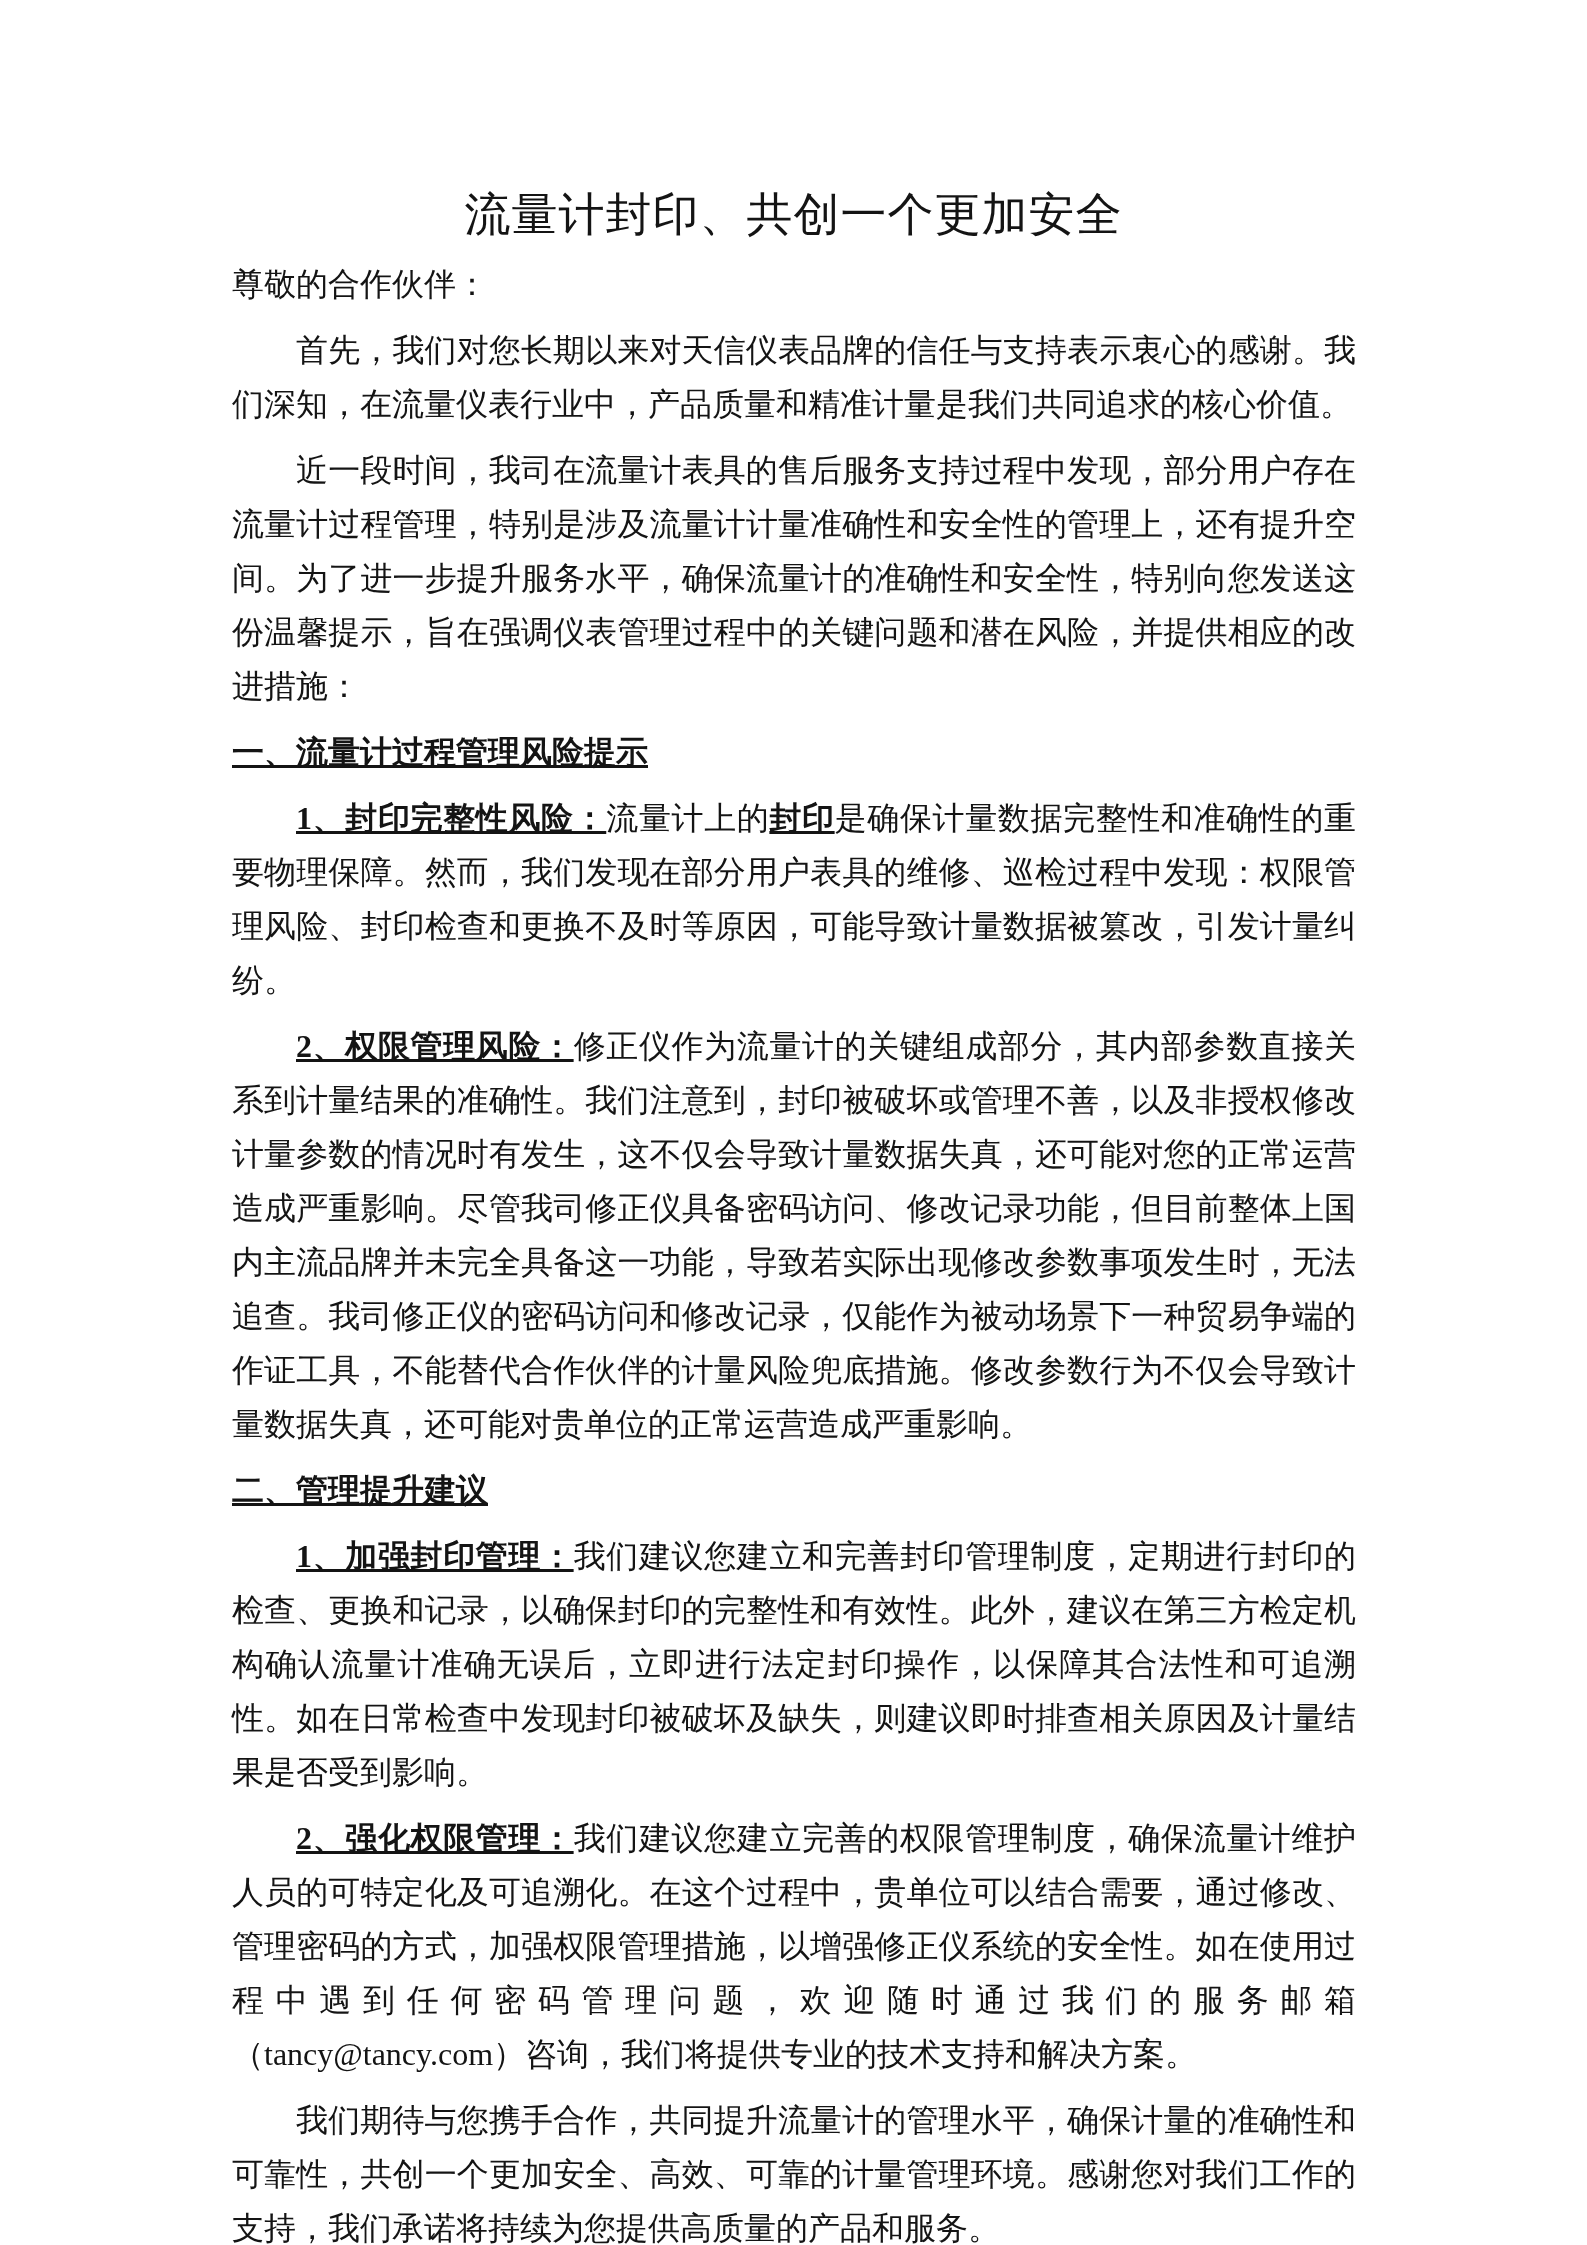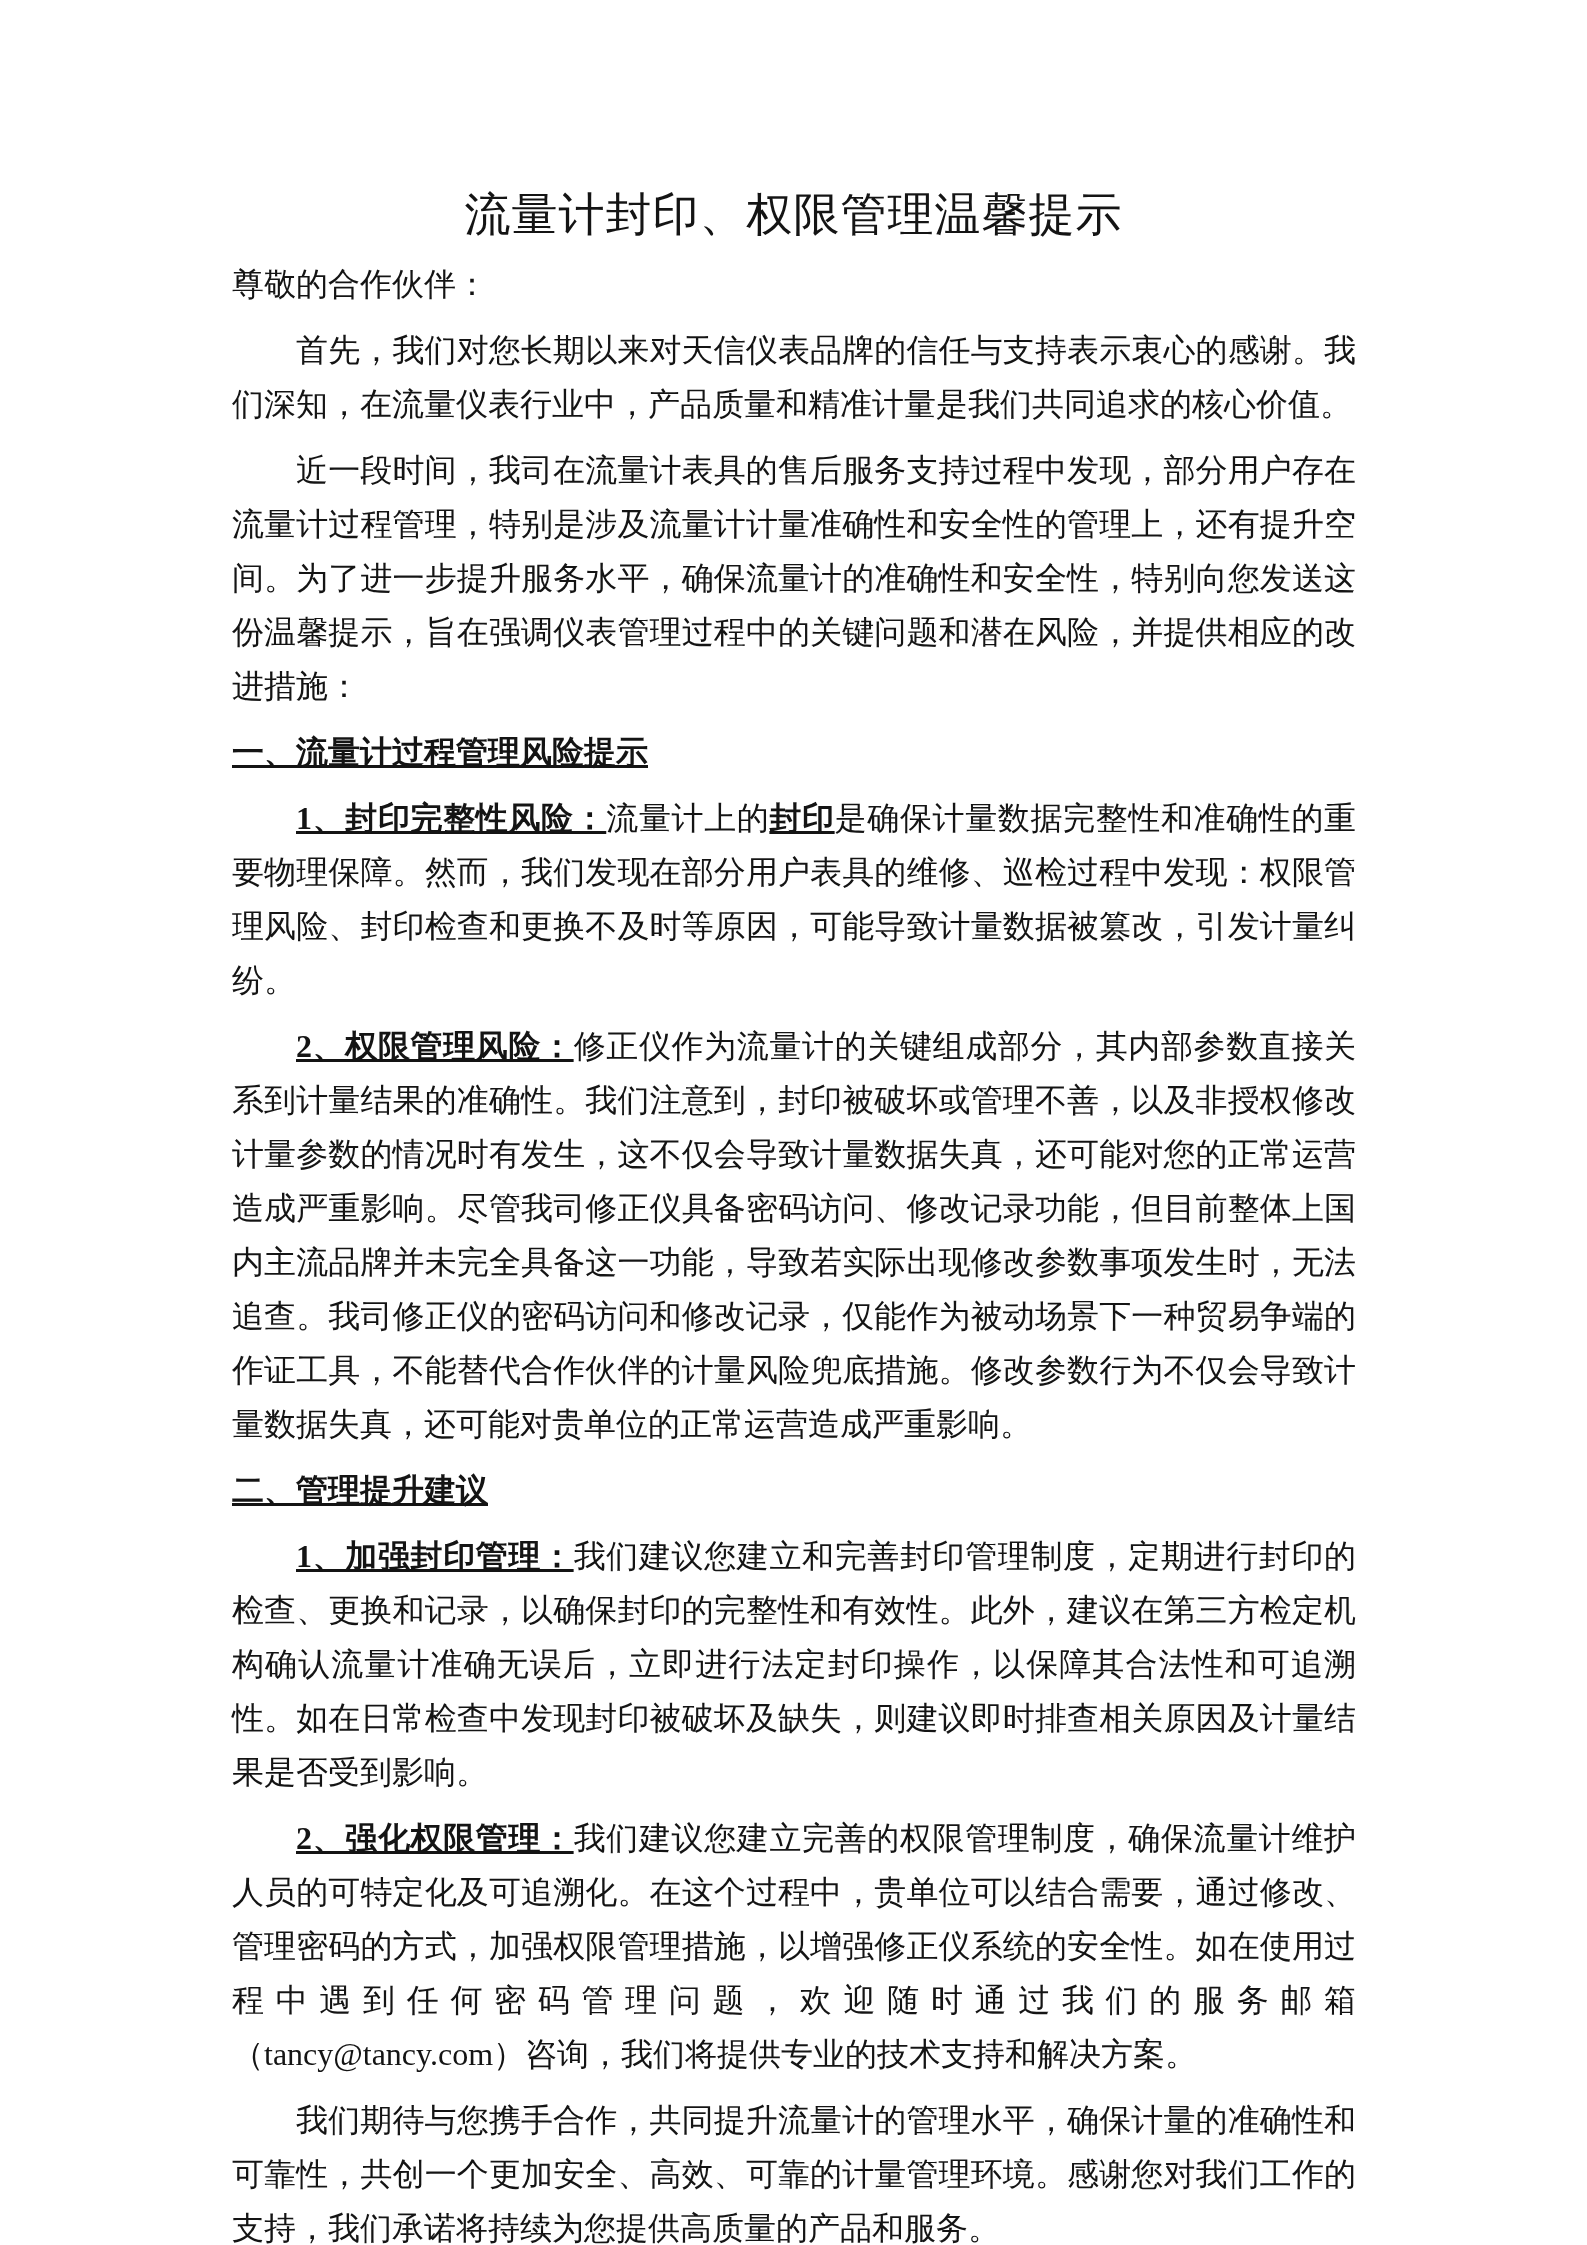--- a/index.html
+++ b/index.html
@@ -31,21 +31,21 @@
   }
   .doc-content p { margin: 12px; }
   .indent { text-indent: 2em; }
   .heading { font-weight: bold; }
   .seg-bold { font-weight: bold; text-decoration: underline; }
 </style>
 </head>
 <body>
 
 <div class="page">
-  <h1 class="doc-title">流量计封印、权限管理温馨提示</h1>
+  <h1 class="doc-title">流量计封印、共创一个更加安全</h1>
   <div class="doc-content">
       <p><span>尊敬的合作伙伴：</span></p>
       <p class="indent"><span>首先，我们对您长期以来对天信仪表品牌的信任与支持表示衷心的感谢。我们深知，在流量仪表行业中，产品质量和精准计量是我们共同追求的核心价值。</span></p>
       <p class="indent"><span>近一段时间，我司在流量计表具的售后服务支持过程中发现，部分用户存在流量计过程管理，特别是涉及流量计计量准确性和安全性的管理上，还有提升空间。为了进一步提升服务水平，确保流量计的准确性和安全性，特别向您发送这份温馨提示，旨在强调仪表管理过程中的关键问题和潜在风险，并提供相应的改进措施：</span></p>
       <p class="heading"><span class="seg-bold">一、流量计过程管理风险提示</span></p>
       <p class="indent"><span class="seg-bold">1、封印完整性风险：</span><span>流量计上的</span><span class="seg-bold">封印</span><span>是确保计量数据完整性和准确性的重要物理保障。然而，我们发现在部分用户表具的维修、巡检过程中发现：权限管理风险、封印检查和更换不及时等原因，可能导致计量数据被篡改，引发计量纠纷。</span></p>
       <p class="indent"><span class="seg-bold">2、权限管理风险：</span><span>修正仪作为流量计的关键组成部分，其内部参数直接关系到计量结果的准确性。我们注意到，封印被破坏或管理不善，以及非授权修改计量参数的情况时有发生，这不仅会导致计量数据失真，还可能对您的正常运营造成严重影响。尽管我司修正仪具备密码访问、修改记录功能，但目前整体上国内主流品牌并未完全具备这一功能，导致若实际出现修改参数事项发生时，无法追查。我司修正仪的密码访问和修改记录，仅能作为被动场景下一种贸易争端的作证工具，不能替代合作伙伴的计量风险兜底措施。修改参数行为不仅会导致计量数据失真，还可能对贵单位的正常运营造成严重影响。</span></p>
       <p class="heading"><span class="seg-bold">二、管理提升建议</span></p>
       <p class="indent"><span class="seg-bold">1、加强封印管理：</span><span>我们建议您建立和完善封印管理制度，定期进行封印的检查、更换和记录，以确保封印的完整性和有效性。此外，建议在第三方检定机构确认流量计准确无误后，立即进行法定封印操作，以保障其合法性和可追溯性。如在日常检查中发现封印被破坏及缺失，则建议即时排查相关原因及计量结果是否受到影响。</span></p>
       <p class="indent"><span class="seg-bold">2、强化权限管理：</span><span>我们建议您建立完善的权限管理制度，确保流量计维护人员的可特定化及可追溯化。在这个过程中，贵单位可以结合需要，通过修改、管理密码的方式，加强权限管理措施，以增强修正仪系统的安全性。如在使用过程中遇到任何密码管理问题，欢迎随时通过我们的服务邮箱（</span><span>tancy@tancy.com</span><span>）咨询，我们将提供专业的技术支持和解决方案。</span></p>

